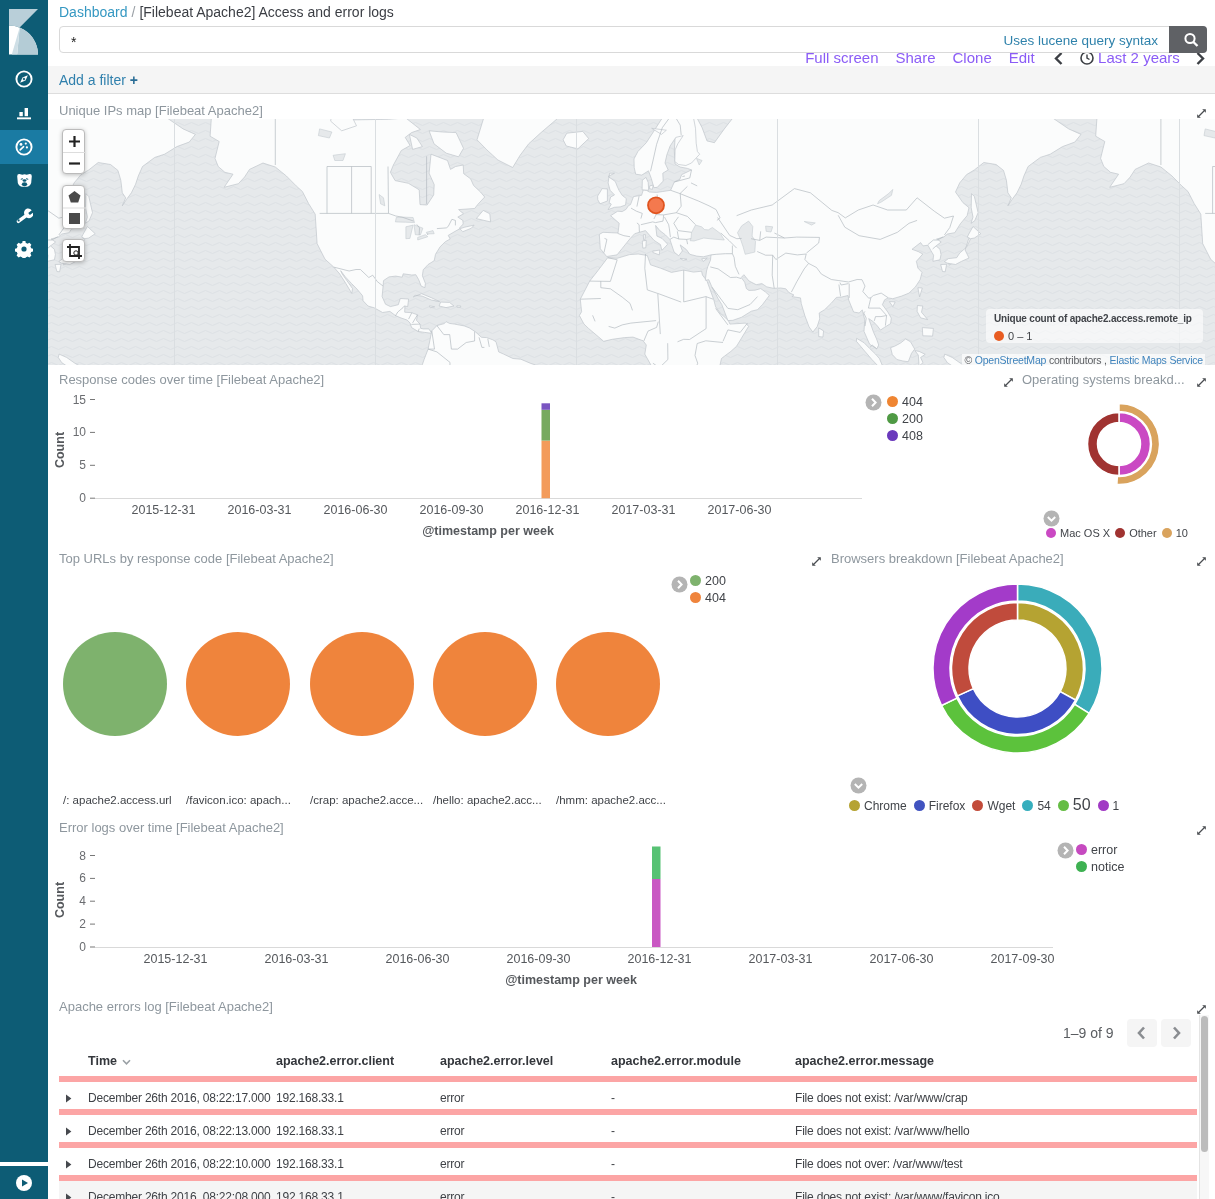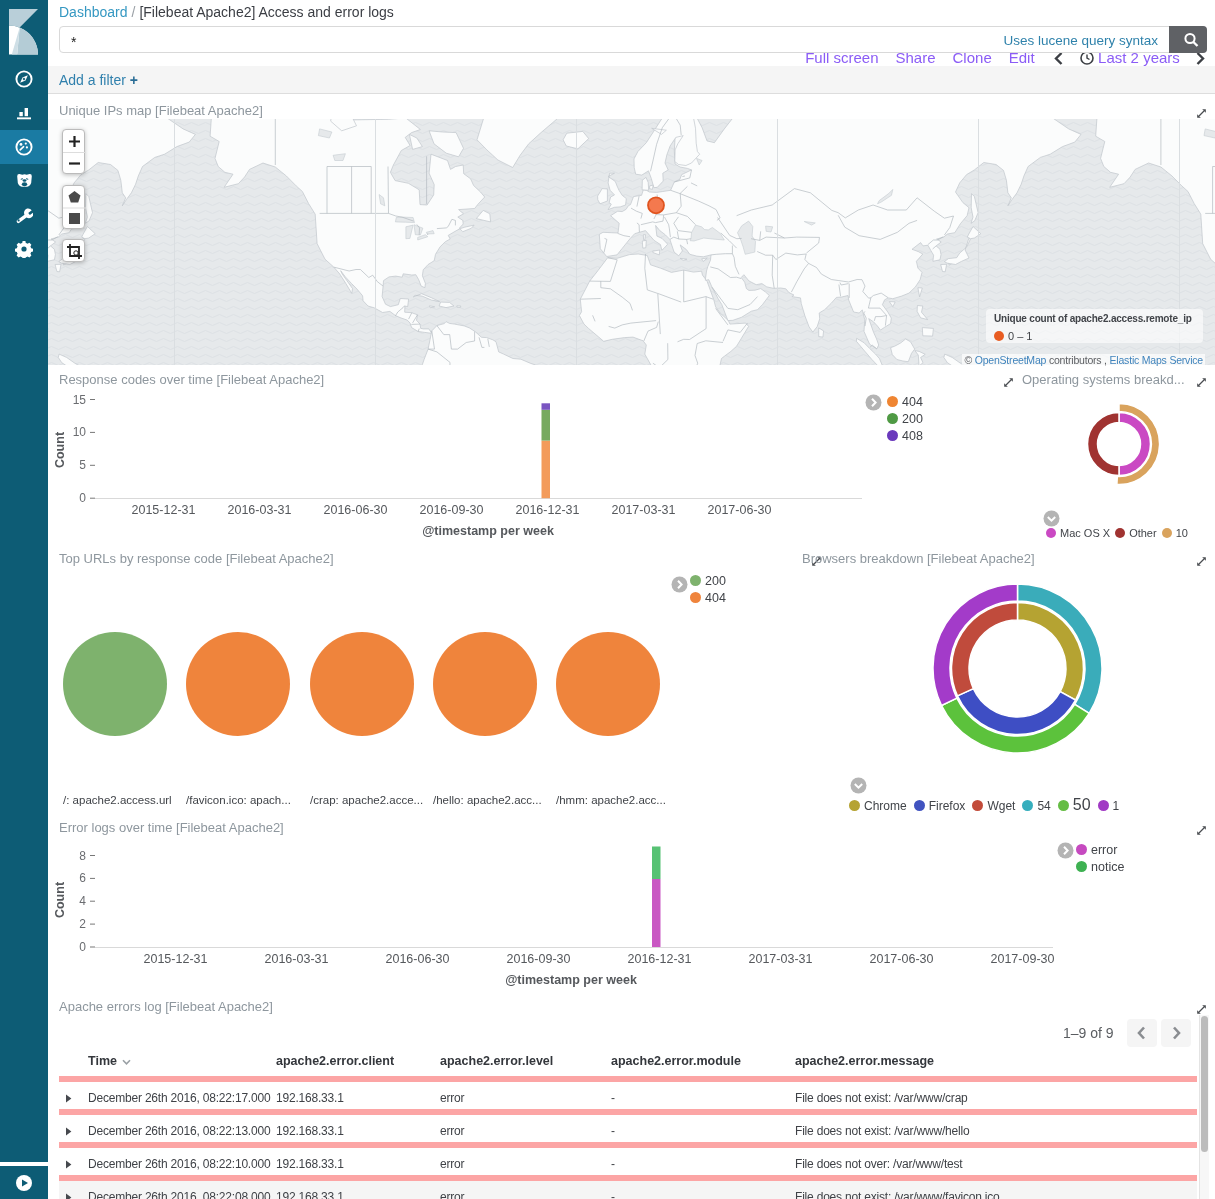--- a/index.html
+++ b/index.html
@@ -456,21 +456,21 @@
   <div class="abs" style="left:186px;top:632px;width:104px;height:104px;border-radius:50%;background:#ef843c"></div>
   <div class="abs" style="left:310px;top:632px;width:104px;height:104px;border-radius:50%;background:#ef843c"></div>
   <div class="abs" style="left:433px;top:632px;width:104px;height:104px;border-radius:50%;background:#ef843c"></div>
   <div class="abs" style="left:556px;top:632px;width:104px;height:104px;border-radius:50%;background:#ef843c"></div>
   <div class="abs" style="left:63px;top:794px;width:104px;text-align:right;font-size:11.5px;color:#3f4247;white-space:nowrap">/: apache2.access.url</div>
   <div class="abs" style="left:186px;top:794px;width:104px;text-align:center;font-size:11.5px;color:#3f4247;white-space:nowrap">/favicon.ico: apach...</div>
   <div class="abs" style="left:310px;top:794px;width:104px;text-align:center;font-size:11.5px;color:#3f4247;white-space:nowrap">/crap: apache2.acce...</div>
   <div class="abs" style="left:433px;top:794px;width:104px;text-align:center;font-size:11.5px;color:#3f4247;white-space:nowrap">/hello: apache2.acc...</div>
   <div class="abs" style="left:556px;top:794px;width:104px;text-align:center;font-size:11.5px;color:#3f4247;white-space:nowrap">/hmm: apache2.acc...</div>
 
-  <div class="ptitle" style="left:802px;top:551px">Browsers breakdown [Filebeat Apache2]</div>
+  <div class="ptitle" style="left:831px;top:551px">Browsers breakdown [Filebeat Apache2]</div>
   <svg class="abs" style="left:932px;top:583px" width="171" height="171" viewBox="0 0 171 171">
       <path d="M85.50,19.50 A66,66 0 0 1 143.50,116.99 L128.12,108.64 A48.5,48.5 0 0 0 85.50,37.00 Z" fill="#b5a332" stroke="#fff" stroke-width="1.5"></path>
       <path d="M143.50,116.99 A66,66 0 0 1 25.44,112.87 L41.37,105.61 A48.5,48.5 0 0 0 128.12,108.64 Z" fill="#3e4ec4" stroke="#fff" stroke-width="1.5"></path>
       <path d="M25.44,112.87 A66,66 0 0 1 85.50,19.50 L85.50,37.00 A48.5,48.5 0 0 0 41.37,105.61 Z" fill="#c04b3c" stroke="#fff" stroke-width="1.5"></path>
       <path d="M85.50,1.00 A84.5,84.5 0 0 1 157.16,130.28 L142.74,121.27 A67.5,67.5 0 0 0 85.50,18.00 Z" fill="#3aacba" stroke="#fff" stroke-width="1.5"></path>
       <path d="M157.16,130.28 A84.5,84.5 0 0 1 9.55,122.54 L24.83,115.09 A67.5,67.5 0 0 0 142.74,121.27 Z" fill="#5cc23c" stroke="#fff" stroke-width="1.5"></path>
       <path d="M9.55,122.54 A84.5,84.5 0 0 1 85.50,1.00 L85.50,18.00 A67.5,67.5 0 0 0 24.83,115.09 Z" fill="#a33bc9" stroke="#fff" stroke-width="1.5"></path>
     </svg>
   <div class="abs" style="left:850px;top:777px"><svg width="17" height="17" viewBox="0 0 17 17">
 <circle cx="8.5" cy="8.5" r="8" fill="#b4b4b4"></circle>

